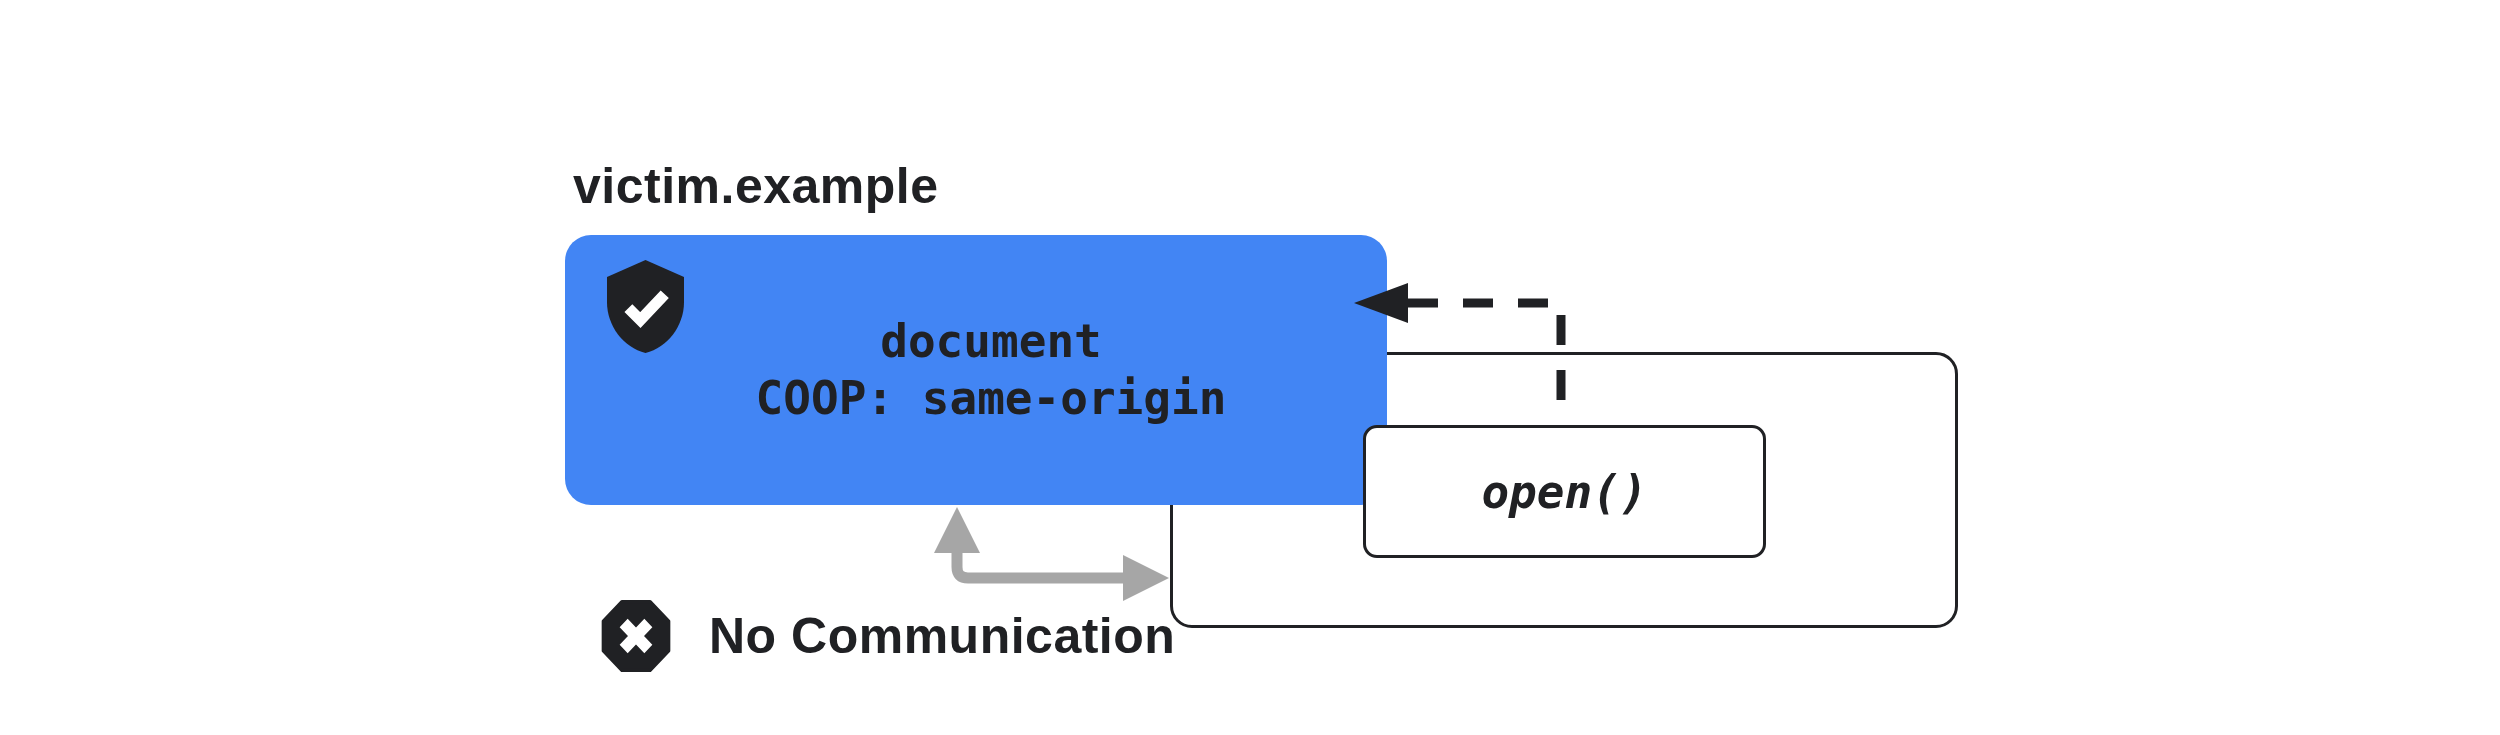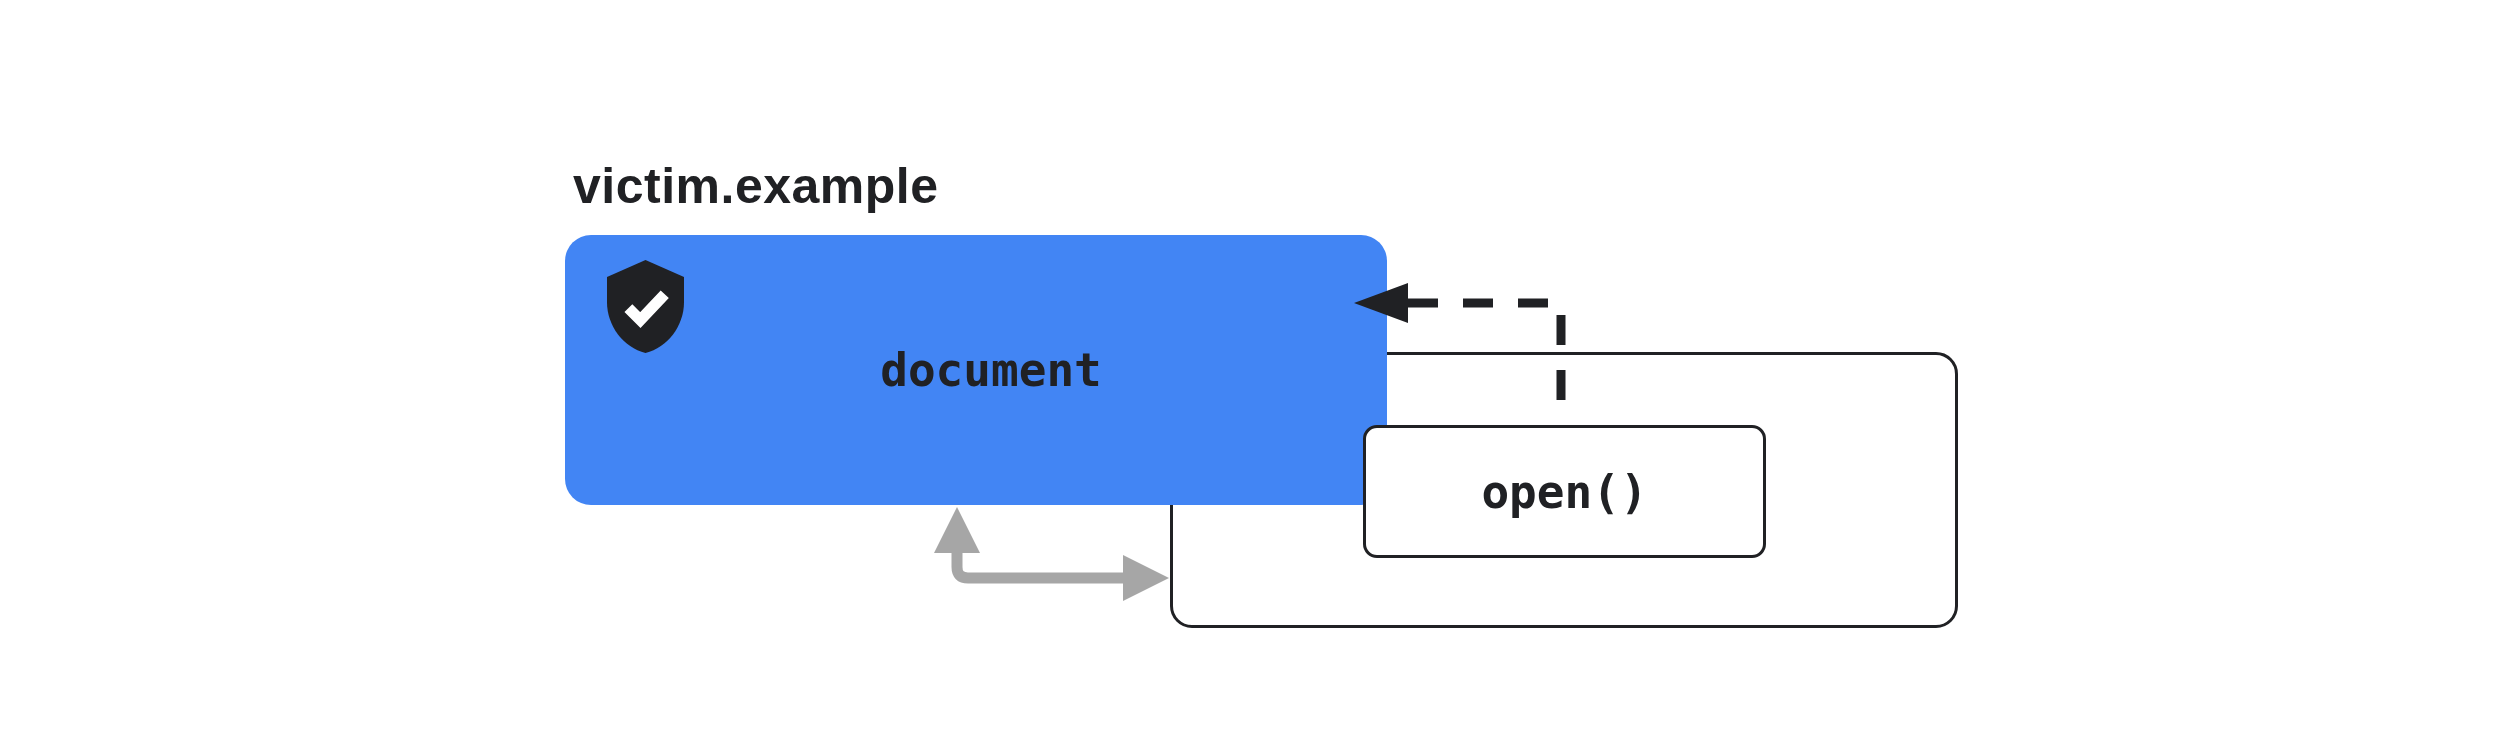--- a/index.html
+++ b/index.html
@@ -36,21 +36,21 @@
     font-weight:700;font-size:46px;line-height:57px;color:var(--ink);
     text-align:center;white-space:pre;
   }
   .shield{position:absolute;left:42px;top:25px;width:77px;height:93px;}
   .shield .shape{fill:var(--ink);}
   .shield .check{fill:none;stroke:#ffffff;stroke-width:2.6;stroke-linecap:butt;stroke-linejoin:miter;}
 
   .open-box{
     position:absolute;left:1363px;top:425px;width:403px;height:133px;
     background:var(--window-box-bg);border:3px solid var(--ink);border-radius:14px;
-    box-sizing:border-box;z-index:3;display:flex;align-items:center;justify-content:center;
+    box-sizing:border-box;z-index:3;display:flex;align-items:center;justify-content:center;font-style:italic;
   }
   .open-box .mono-line{
     font-family:"DejaVu Sans Mono","Liberation Mono",monospace;
     font-weight:700;font-size:46px;color:var(--ink);white-space:pre;
   }
 
   .arrows{position:absolute;left:0;top:0;width:2500px;height:735px;z-index:4;pointer-events:none;}
   .dashed-line{fill:none;stroke:var(--ink);stroke-width:9;stroke-dasharray:30 25;}
   .dashed-head{fill:var(--ink);}
   .gray-line{fill:none;stroke:var(--arrow-gray);stroke-width:11;}
@@ -77,31 +77,39 @@
   <div class="open-box">
     <span class="mono-line">open()</span>
   </div>
 
   <div class="victim-box">
     <svg class="shield" viewBox="3 1 18 22" preserveAspectRatio="none" aria-hidden="true">
       <path class="shape" d="M12,1L3,5v6c0,5.55,3.84,10.74,9,12c5.16-1.26,9-6.45,9-12V5L12,1z"></path>
       <polyline class="check" points="8,12.4 10.8,15.2 16.5,9.1"></polyline>
     </svg>
     <div class="mono-line">document</div>
+    <div class="mono-line">COOP: same-origin</div>
   </div>
 
   <svg class="arrows" viewBox="0 0 2500 735" aria-hidden="true">
 
     <g>
       <path class="dashed-line" d="M1408,303 H1561 V423"></path>
       <polygon class="dashed-head" points="1354,303 1408,283 1408,323"></polygon>
     </g>
 
     <g>
       <path class="gray-line" d="M957,552 L957,567 Q957,578 968,578 L1124,578"></path>
       <polygon class="gray-head" points="957,507 934,553 980,553"></polygon>
       <polygon class="gray-head" points="1169,578 1123,555 1123,601"></polygon>
     </g>
   </svg>
 
+  <div class="no-comm">
+    <svg class="octagon" viewBox="0 0 24 24" preserveAspectRatio="none" aria-hidden="true">
+      <polygon class="shape" points="7.76,2.2 16.24,2.2 21.8,7.76 21.8,16.24 16.24,21.8 7.76,21.8 2.2,16.24 2.2,7.76"></polygon>
+      <path class="cross" d="M8.3,8.3 L15.7,15.7 M15.7,8.3 L8.3,15.7"></path>
+    </svg>
+    <span class="no-comm-text">No Communication</span>
+  </div>
 
 
 </div>
 
 </body></html>

